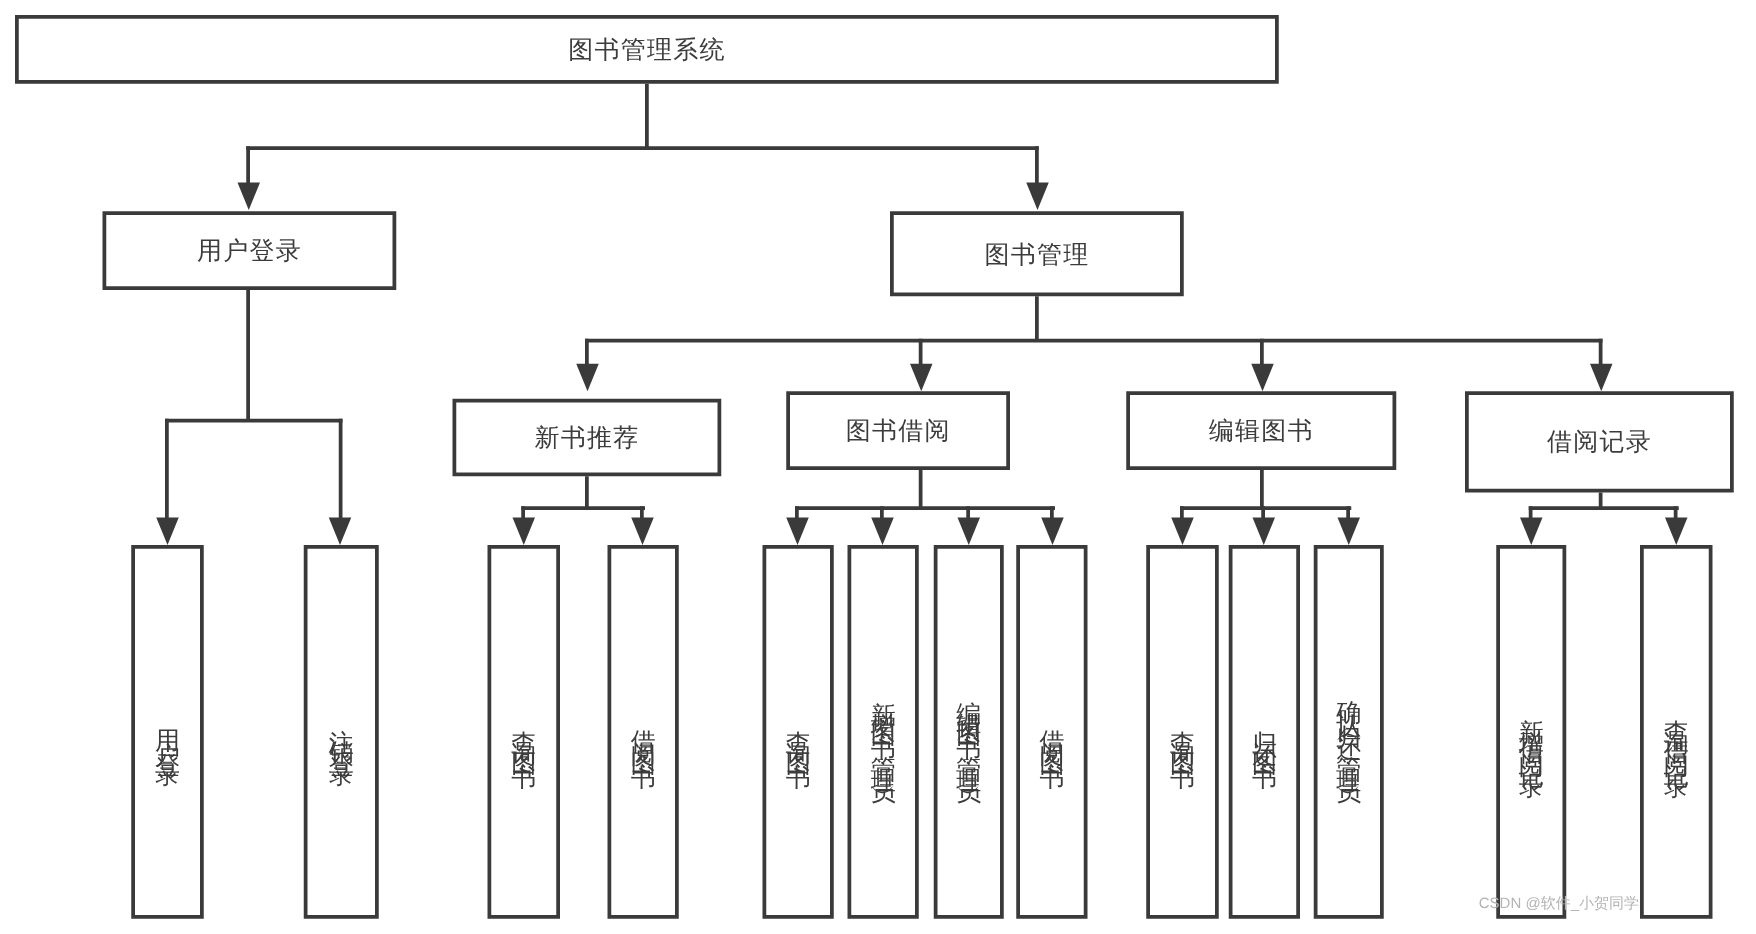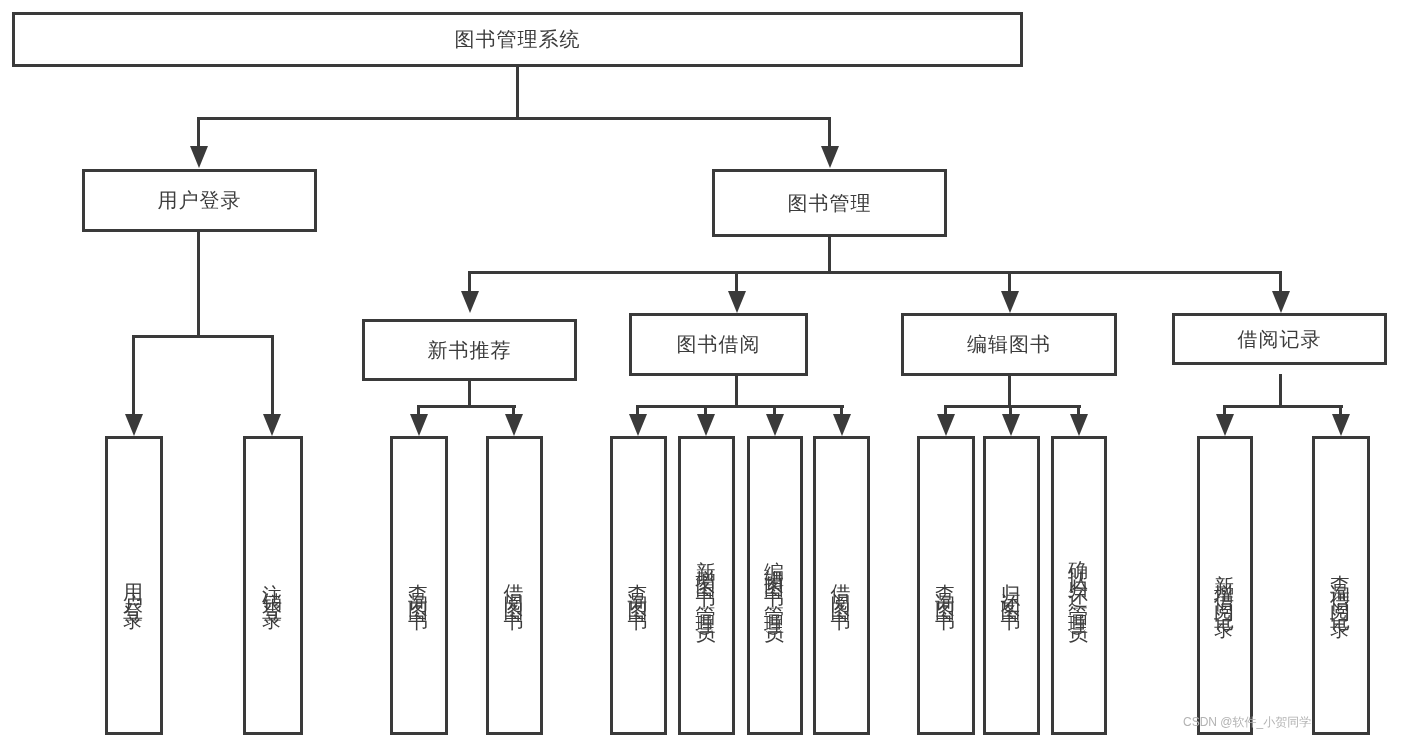--- a/index.html
+++ b/index.html
@@ -132,21 +132,21 @@
 
   <div class="box h" style="left:362px;top:319px;width:215px;height:62px">
     <span>新书推荐</span>
   </div>
   <div class="box h" style="left:629px;top:313px;width:179px;height:63px">
     <span>图书借阅</span>
   </div>
   <div class="box h" style="left:901px;top:313px;width:216px;height:63px">
     <span>编辑图书</span>
   </div>
-  <div class="box h" style="left:1172px;top:313px;width:215px;height:52px">
+  <div class="box h" style="left:1172px;top:313px;width:215px;height:81px">
     <span>借阅记录</span>
   </div>
 
   <div class="box v" style="left:105px;top:436px;width:58px;height:299px">
     <span>用户登录</span>
   </div>
   <div class="box v" style="left:243px;top:436px;width:60px;height:299px">
     <span>注销登录</span>
   </div>
 

